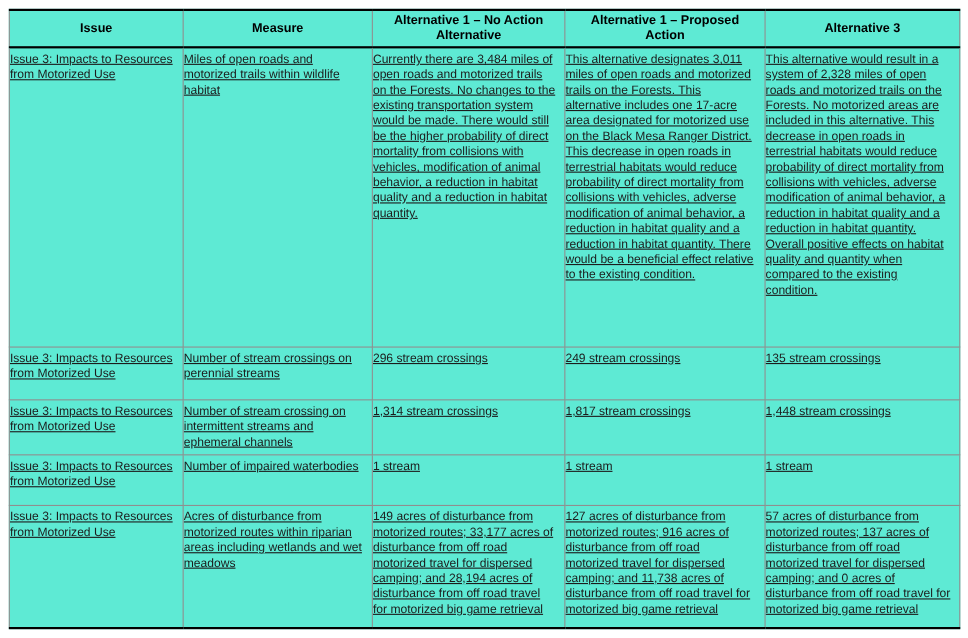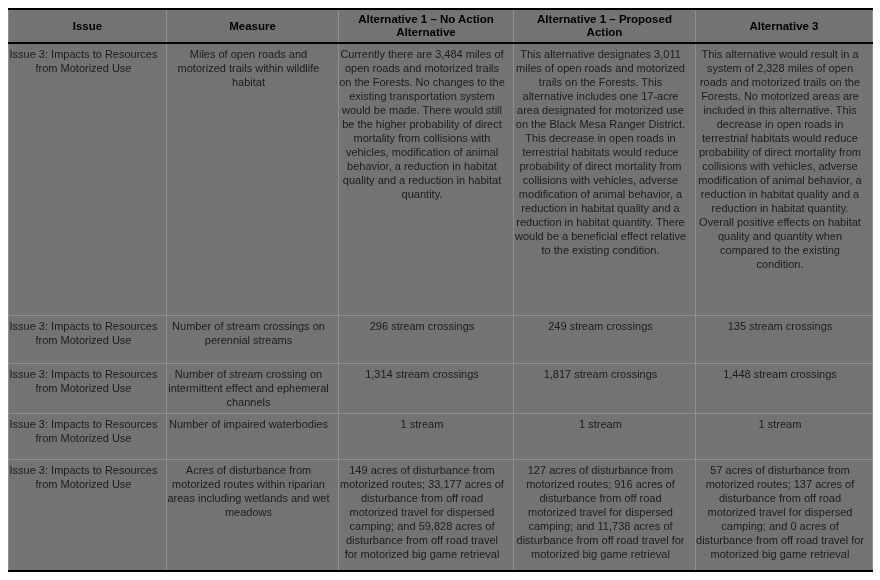--- a/index.html
+++ b/index.html
@@ -9,21 +9,21 @@
     font-family: "Liberation Sans", sans-serif;
     color: #1c1c1c;
     overflow: hidden;
   }
   .page { padding: 8px 8px 0 8px; }
 
   table.comparison {
     border-collapse: collapse;
     table-layout: fixed;
     width: 864px;
-    background: #737373;
+    background: #5eead4;
   }
   col.c-issue   { width: 158px; }
   col.c-measure { width: 172px; }
   col.c-alt1    { width: 175px; }
   col.c-alt2    { width: 182px; }
   col.c-alt3    { width: 177px; }
 
   th, td {
     border: 1px solid #8f8f8f;
     vertical-align: top;
@@ -38,21 +38,22 @@
     text-align: center;
     vertical-align: middle;
     padding: 3px 6px;
     height: 30px;
     color: #000000;
   }
   tbody td {
     font-size: 11px;
     line-height: 14px;
     padding: 3px 8px 3px 0;
-    text-align: center;
+    text-align: left;
+    text-decoration: underline;
   }
   tbody tr.r1 td { height: 272px; }
   tbody tr.r2 td { height: 48px; }
   tbody tr.r3 td { height: 50px; }
   tbody tr.r4 td { height: 46px; }
   tbody tr.r5 td { height: 112px; }
   tbody tr:last-child td { border-bottom: 2px solid #000000; }
 </style>
 </head>
 <body>
@@ -85,34 +86,34 @@
       </tr>
       <tr class="r2">
         <td>Issue 3: Impacts to Resources from Motorized Use</td>
         <td>Number of stream crossings on perennial streams</td>
         <td>296 stream crossings</td>
         <td>249 stream crossings</td>
         <td>135 stream crossings</td>
       </tr>
       <tr class="r3">
         <td>Issue 3: Impacts to Resources from Motorized Use</td>
-        <td>Number of stream crossing on intermittent effect and ephemeral channels</td>
+        <td>Number of stream crossing on intermittent streams and ephemeral channels</td>
         <td>1,314 stream crossings</td>
         <td>1,817 stream crossings</td>
         <td>1,448 stream crossings</td>
       </tr>
       <tr class="r4">
         <td>Issue 3: Impacts to Resources from Motorized Use</td>
         <td>Number of impaired waterbodies</td>
         <td>1 stream</td>
         <td>1 stream</td>
         <td>1 stream</td>
       </tr>
       <tr class="r5">
         <td>Issue 3: Impacts to Resources from Motorized Use</td>
         <td>Acres of disturbance from motorized routes within riparian areas including wetlands and wet meadows</td>
-        <td>149 acres of disturbance from motorized routes; 33,177 acres of disturbance from off road motorized travel for dispersed camping; and 59,828 acres of disturbance from off road travel for motorized big game retrieval</td>
+        <td>149 acres of disturbance from motorized routes; 33,177 acres of disturbance from off road motorized travel for dispersed camping; and 28,194 acres of disturbance from off road travel for motorized big game retrieval</td>
         <td>127 acres of disturbance from motorized routes; 916 acres of disturbance from off road motorized travel for dispersed camping; and 11,738 acres of disturbance from off road travel for motorized big game retrieval</td>
         <td>57 acres of disturbance from motorized routes; 137 acres of disturbance from off road motorized travel for dispersed camping; and 0 acres of disturbance from off road travel for motorized big game retrieval</td>
       </tr>
     </tbody>
   </table>
 </div>
 
 </body></html>

